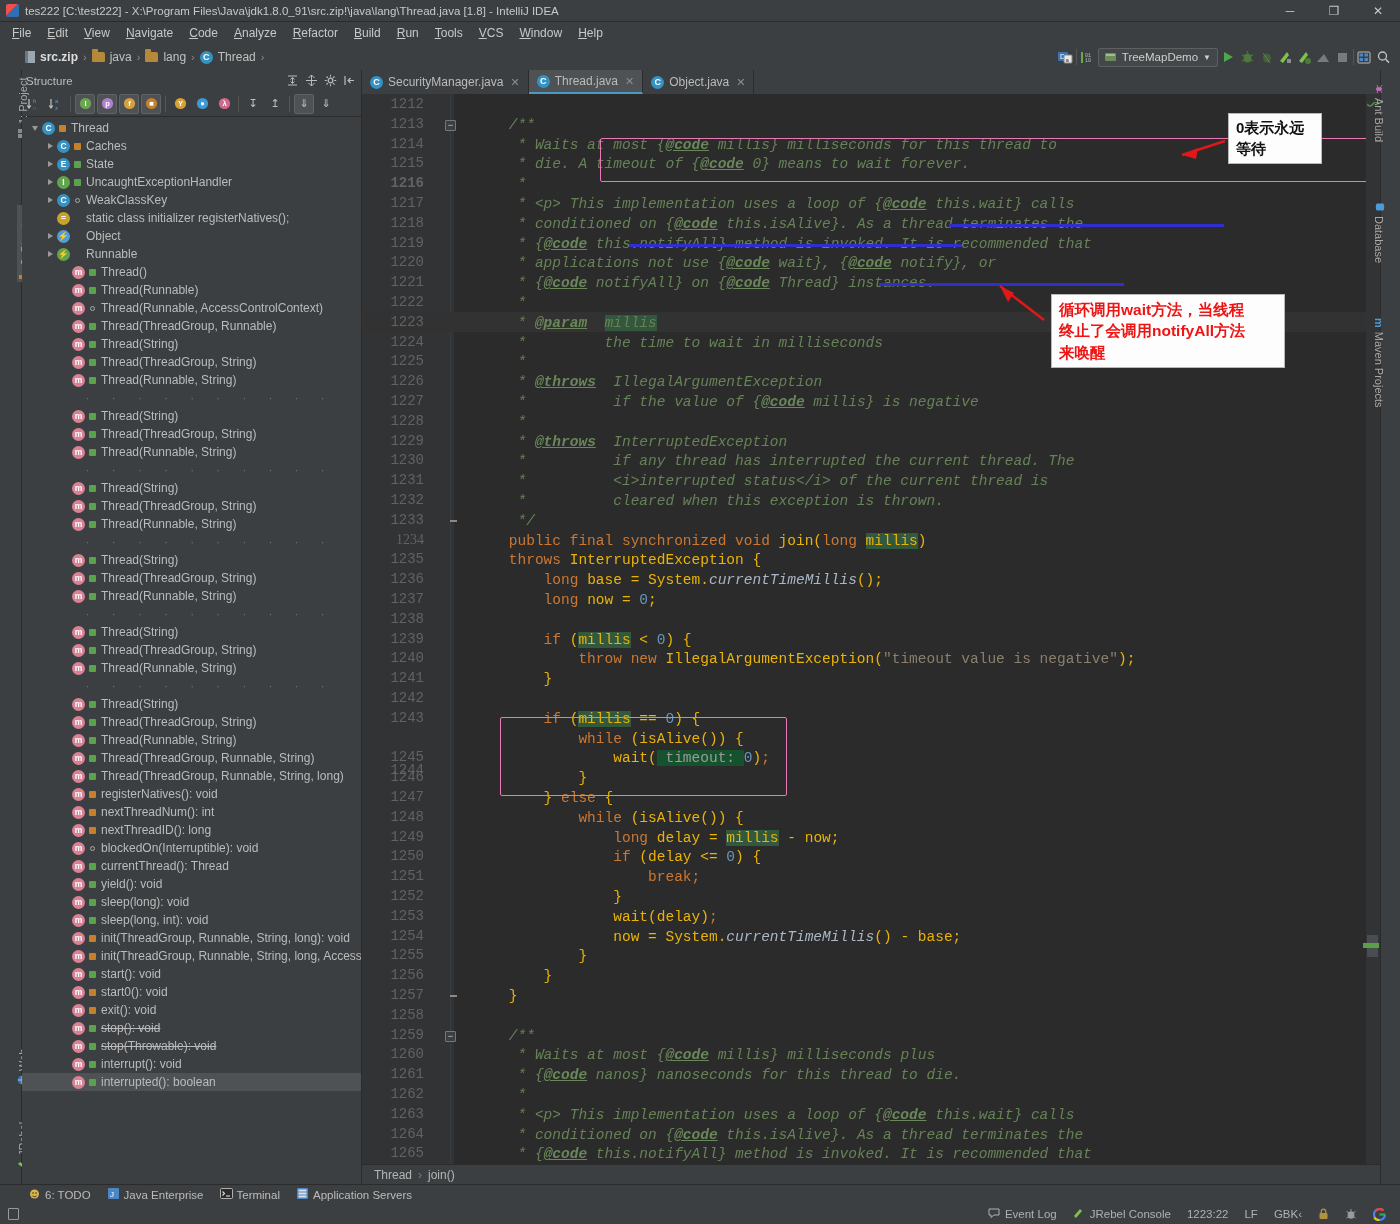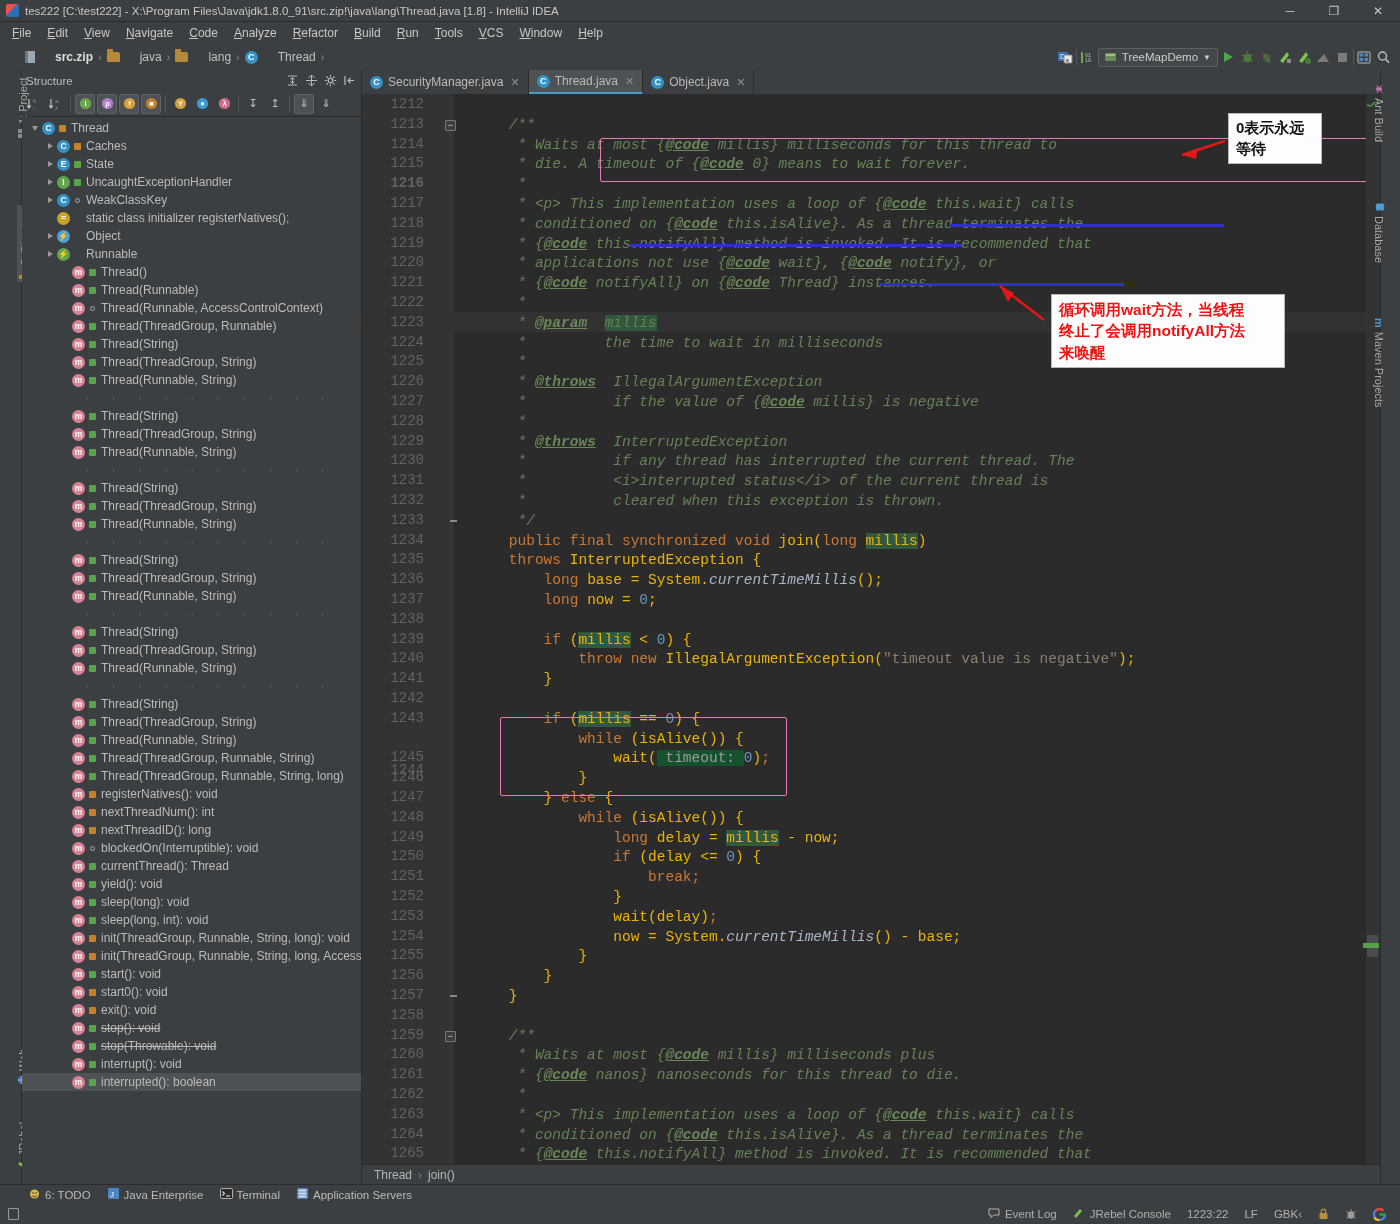--- a/index.html
+++ b/index.html
@@ -25,21 +25,21 @@
   }
   #titlebar .tb-text{font-size:11.5px;color:#c8c8c8;white-space:nowrap;}
   #winbtns{position:absolute;right:0;top:0;height:22px;display:flex;}
   #winbtns div{width:44px;height:22px;display:flex;align-items:center;justify-content:center;color:#c8c8c8;font-size:12px;}
   
   #menubar{height:22px;background:#3c3f41;display:flex;align-items:center;padding-left:4px;}
   #menubar .mi{padding:2px 8px;font-size:12px;color:#c8c8c8;cursor:default;}
   #menubar .mi u{text-decoration:underline;}
   
   #navrow{height:26px;background:#3c3f41;display:flex;align-items:center;padding-left:22px;position:relative;}
-  .crumb{display:flex;align-items:center;gap:20px;padding:0 3px;font-size:12px;color:#c0c0c0;}
+  .crumb{display:flex;align-items:center;gap:5px;padding:0 3px;font-size:12px;color:#c0c0c0;}
   .crumb.b{font-weight:bold;color:#ddd;}
   .crumbsep{color:#8a8a8a;padding:0 2px;font-size:11px;}
   .ic{display:inline-block;flex:none;}
   .ic-zip{width:10px;height:12px;background:#9aa7b0;border-left:3px solid #6d7880;}
   .ic-folder{width:13px;height:10px;background:#b6883a;border-radius:1px 2px 1px 1px;position:relative;}
   .ic-folder:after{content:"";position:absolute;left:0;top:-3px;width:6px;height:3px;background:#b6883a;border-radius:1px 1px 0 0;}
   .ic-class{width:13px;height:13px;border-radius:50%;background:#3592c4;color:#fff;font-size:9px;line-height:13px;text-align:center;font-weight:bold;}
   #toolbarRight{position:absolute;right:8px;top:0;height:26px;display:flex;align-items:center;gap:2px;}
   .tbtn{width:17px;height:17px;display:flex;align-items:center;justify-content:center;}
   .runcfg{height:19px;border:1px solid #5e6060;border-radius:2px;background:#434749;display:flex;align-items:center;gap:5px;padding:0 6px;font-size:11.5px;color:#cfcfcf;}
@@ -863,21 +863,21 @@
           <div class="ln" style="top: 259.4px;">1225</div>
           <div class="ln" style="top: 279.2px;">1226</div>
           <div class="ln" style="top: 299px;">1227</div>
           <div class="ln" style="top: 318.8px;">1228</div>
           <div class="ln" style="top: 338.6px;">1229</div>
           <div class="ln" style="top: 358.4px;">1230</div>
           <div class="ln" style="top: 378.2px;">1231</div>
           <div class="ln" style="top: 398px;">1232</div>
           <div class="ln" style="top: 417.8px;">1233</div>
           <div style="position: absolute; left: 88px; top: 425.8px; width: 7px; height: 2px; background: rgb(138, 138, 138);"></div>
-          <div class="ln" style="top: 437.6px;">1234</div>
+          <div class="ln" style="top: 437.6px; font-family: Liberation Serif, serif;">1234</div>
           <div class="ln" style="top: 457.4px;">1235</div>
           <div class="ln" style="top: 477.2px;">1236</div>
           <div class="ln" style="top: 497px;">1237</div>
           <div class="ln" style="top: 516.8px;">1238</div>
           <div class="ln" style="top: 536.6px;">1239</div>
           <div class="ln" style="top: 556.4px;">1240</div>
           <div class="ln" style="top: 576.2px;">1241</div>
           <div class="ln" style="top: 596px;">1242</div>
           <div class="ln" style="top: 615.8px;">1243</div>
           <div class="ln" style="top: 668px;">1244</div>

